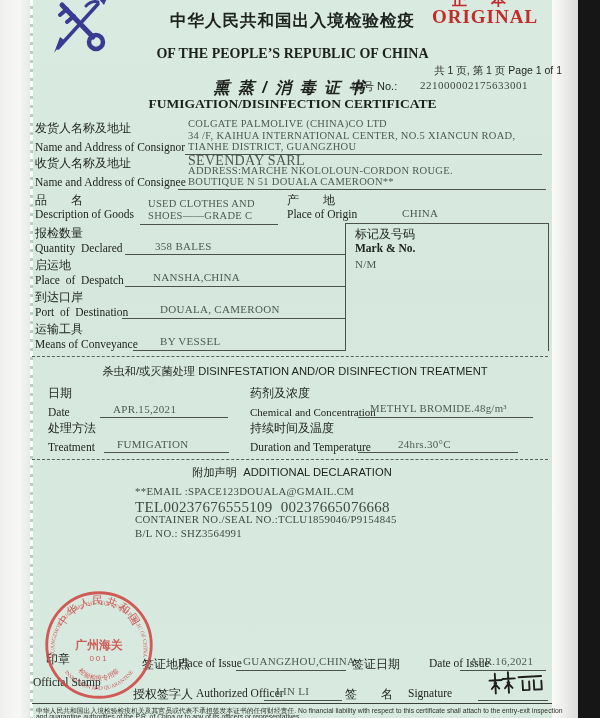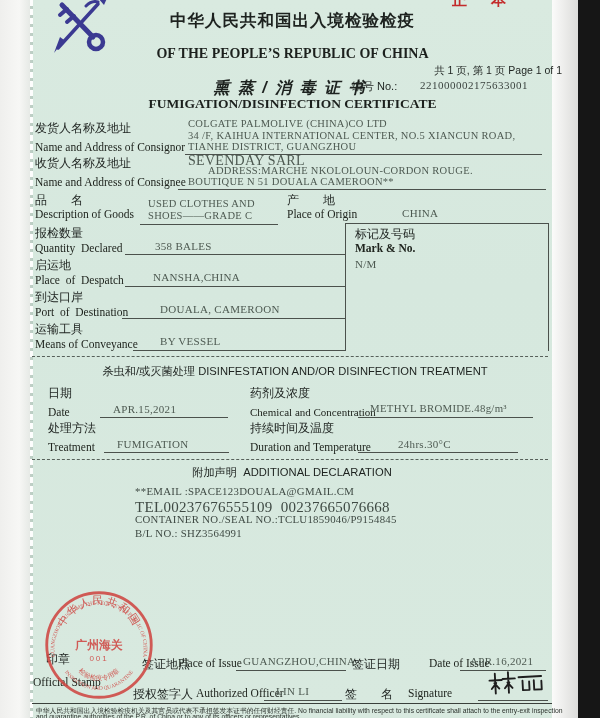--- a/index.html
+++ b/index.html
@@ -39,39 +39,40 @@
       <path d="M28,20 l-7,6" stroke-width="4"></path>
       <path d="M40,10 q6,-6 12,-4" stroke-width="3"></path>
       <polygon points="52,2 62,0 58,9" fill="#3b3a92" stroke="none"></polygon>
     </g>
   </svg>
 
   <div class="abs cn ctr" style="left:120px;top:10px;width:345px;font-size:16.5px;font-weight:bold;letter-spacing:1px;">中华人民共和国出入境检验检疫</div>
   <div class="abs serifb ctr" style="left:100px;top:46px;width:385px;font-size:14px;color:#1c201d;">OF THE PEOPLE’S REPUBLIC OF CHINA</div>
 
   <div class="abs red ctr" style="left:428px;top:-9px;width:112px;font-size:15px;font-weight:bold;letter-spacing:10px;">正 本</div>
+  <div class="abs red serifb ctr" style="left:420px;top:6px;width:130px;font-size:19px;letter-spacing:1px;">ORIGINAL</div>
 
   <div class="abs cn" style="left:350px;top:64px;width:212px;text-align:right;font-size:10.5px;">共 1 页, 第 1 页 Page 1 of 1</div>
   <div class="abs cn" style="left:352px;top:79px;font-size:11px;">编号 No.:</div>
   <div class="abs" style="left:420px;top:79px;font-size:11px;font-family:'Liberation Serif',serif;color:#3c4440;letter-spacing:.5px;">221000002175633001</div>
 
   <div class="abs cn ctr" style="left:140px;top:78px;width:300px;font-size:16px;font-weight:bold;letter-spacing:2px;font-style:italic;">熏 蒸 / 消 毒 证 书</div>
   <div class="abs serifb ctr" style="left:120px;top:96px;width:345px;font-size:13.5px;color:#1c201d;">FUMIGATION/DISINFECTION CERTIFICATE</div>
 
   <div class="abs cn" style="left:35px;top:120px;">发货人名称及地址</div>
   <div class="abs en" style="left:35px;top:141px;">Name and Address of Consignor</div>
   <div class="abs val" style="left:188px;top:118px;font-size:10.5px;">COLGATE PALMOLIVE (CHINA)CO LTD</div>
   <div class="abs val" style="left:188px;top:129.5px;font-size:10.5px;">34 /F, KAIHUA INTERNATIONAL CENTER, NO.5 XIANCUN ROAD,</div>
   <div class="abs val" style="left:188px;top:141px;font-size:10.5px;">TIANHE DISTRICT, GUANGZHOU</div>
   <div class="abs hline" style="left:185px;top:154px;width:357px;"></div>
 
   <div class="abs cn" style="left:35px;top:155px;">收货人名称及地址</div>
   <div class="abs en" style="left:35px;top:176px;">Name and Address of Consignee</div>
   <div class="abs val" style="left:188px;top:153px;font-size:14px;">SEVENDAY SARL</div>
-  <div class="abs val" style="left:188px;top:164.5px;font-size:10.5px;margin-left:20px;">ADDRESS:MARCHE NKOLOLOUN-CORDON ROUGE.</div>
+  <div class="abs val" style="left:188px;top:164.5px;font-size:10.5px;">ADDRESS:MARCHE NKOLOLOUN-CORDON ROUGE.</div>
   <div class="abs val" style="left:188px;top:176px;font-size:10.5px;">BOUTIQUE N 51 DOUALA CAMEROON**</div>
   <div class="abs hline" style="left:178px;top:189px;width:368px;"></div>
 
   <div class="abs cn" style="left:35px;top:192px;">品　　名</div>
   <div class="abs en" style="left:35px;top:208px;">Description of Goods</div>
   <div class="abs val" style="left:148px;top:198px;font-size:10.5px;">USED CLOTHES AND</div>
   <div class="abs val" style="left:148px;top:210px;font-size:10.5px;">SHOES——GRADE C</div>
   <div class="abs hline" style="left:140px;top:223.5px;width:138px;"></div>
   <div class="abs cn" style="left:287px;top:192px;">产　　地</div>
   <div class="abs en" style="left:287px;top:208px;">Place of Origin</div>

